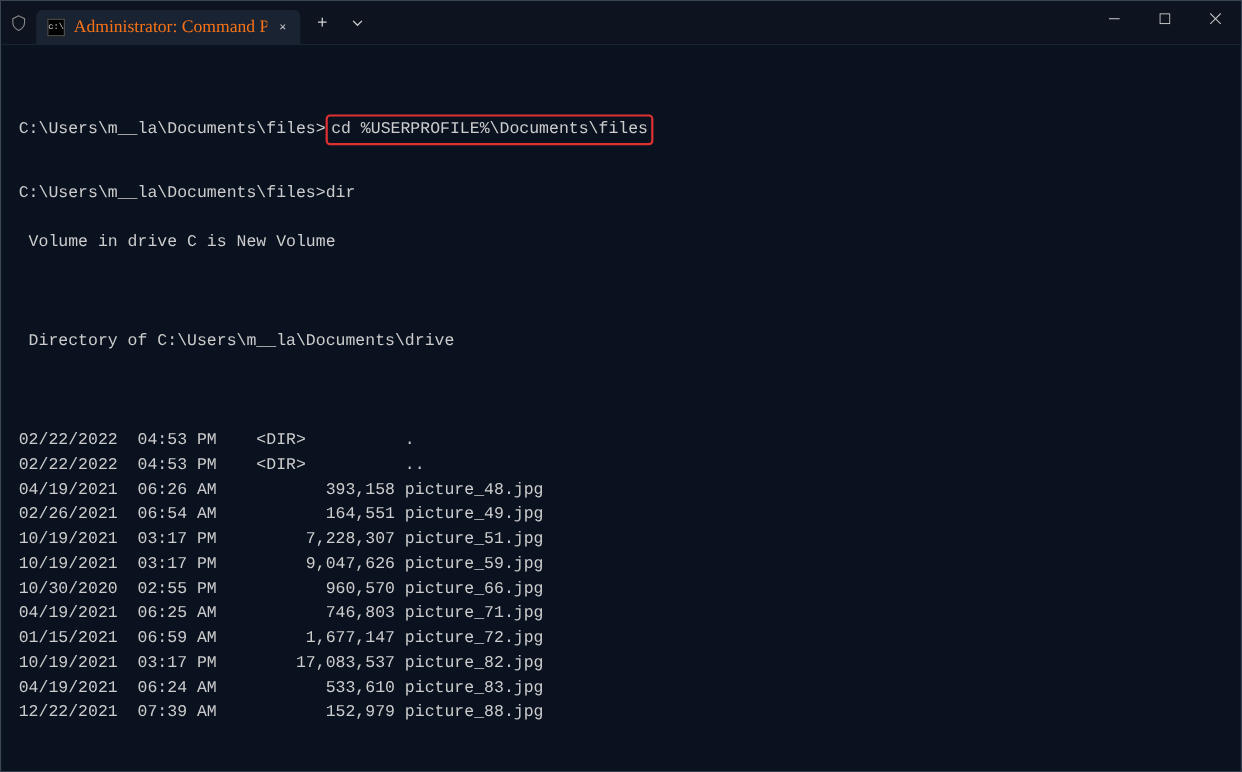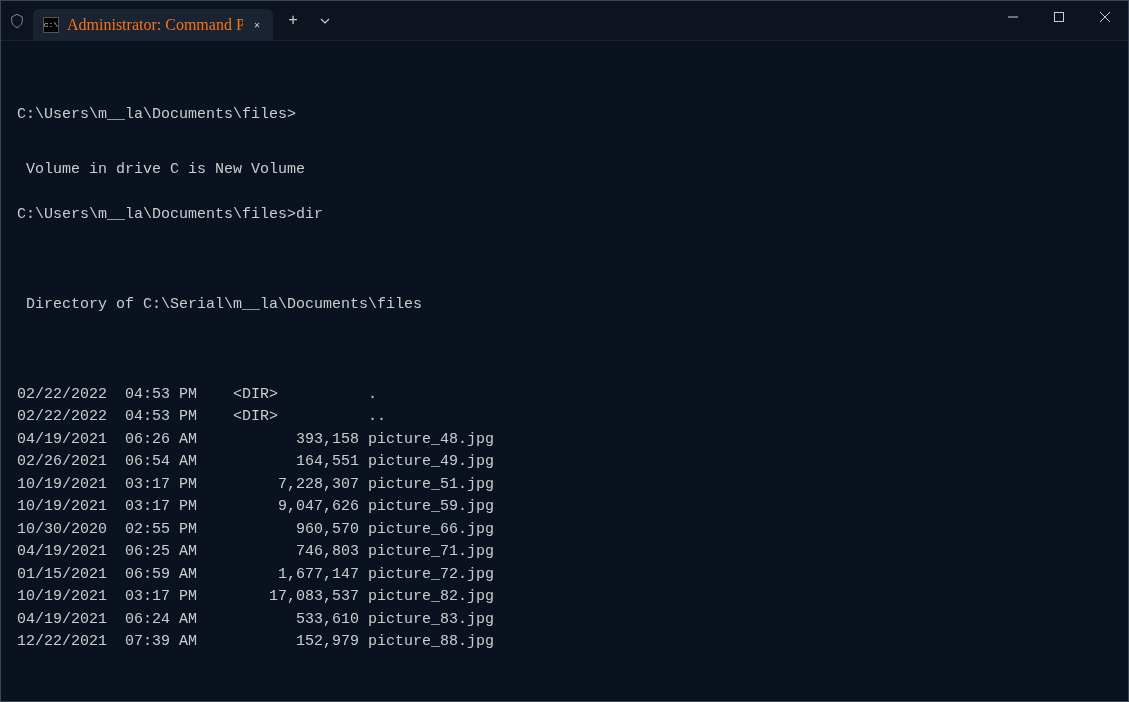--- a/index.html
+++ b/index.html
@@ -177,23 +177,23 @@
     <div class="window-btn">
       <svg viewBox="0 0 10 10">
           <line x1="0" y1="0" x2="10" y2="10" stroke="#ccc" stroke-width="1"></line>
           <line x1="10" y1="0" x2="0" y2="10" stroke="#ccc" stroke-width="1"></line>
         </svg>
     </div>
   </div>
 </div>
 
 <div class="terminal-content">
-<div class="prompt-line"><span>C:\Users\m__la\Documents\files&gt;</span></div>
+<div class="prompt-line"><span>C:\Users\m__la\Documents\files&gt;</span><span class="highlight-box">cd %USERPROFILE%\Documents\files</span></div>
+<span class="line"><span>C:\Users\m__la\Documents\files&gt;</span><span>dir</span></span>
 <span class="line"> Volume in drive C is New Volume</span>
-<span class="line"><span>C:\Users\m__la\Documents\files&gt;</span><span>dir</span></span>
 <span class="line"></span>
-<span class="line"> Directory of C:\Serial\m__la\Documents\files</span>
+<span class="line"> Directory of C:\Users\m__la\Documents\drive</span>
 <span class="line"></span>
 <div id="entries"><span class="line">02/22/2022  04:53 PM    &lt;DIR&gt;          .</span><span class="line">02/22/2022  04:53 PM    &lt;DIR&gt;          ..</span><span class="line">04/19/2021  06:26 AM           393,158 picture_48.jpg</span><span class="line">02/26/2021  06:54 AM           164,551 picture_49.jpg</span><span class="line">10/19/2021  03:17 PM         7,228,307 picture_51.jpg</span><span class="line">10/19/2021  03:17 PM         9,047,626 picture_59.jpg</span><span class="line">10/30/2020  02:55 PM           960,570 picture_66.jpg</span><span class="line">04/19/2021  06:25 AM           746,803 picture_71.jpg</span><span class="line">01/15/2021  06:59 AM         1,677,147 picture_72.jpg</span><span class="line">10/19/2021  03:17 PM        17,083,537 picture_82.jpg</span><span class="line">04/19/2021  06:24 AM           533,610 picture_83.jpg</span><span class="line">12/22/2021  07:39 AM           152,979 picture_88.jpg</span></div>
 
 
 
 </div>
 
 </body></html>

